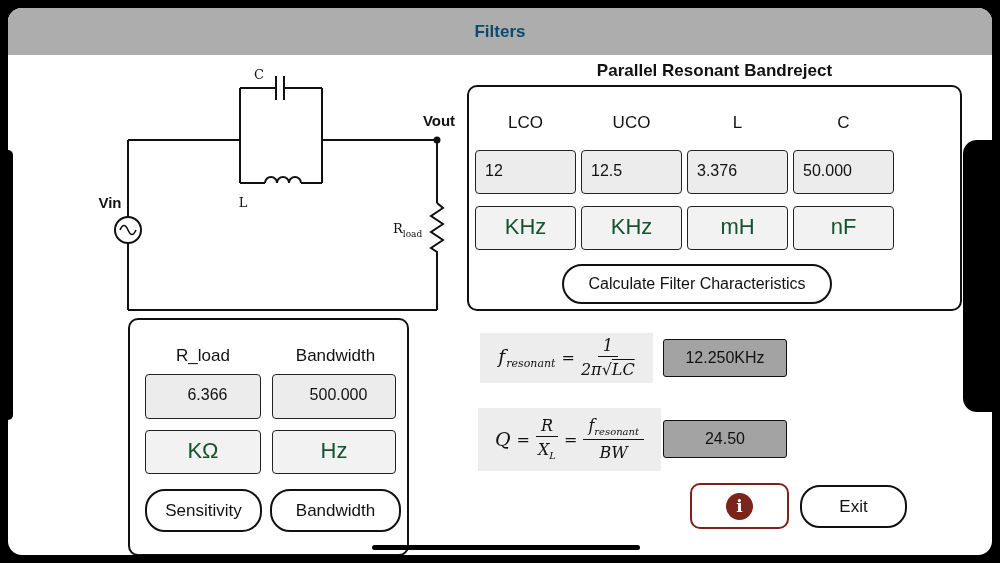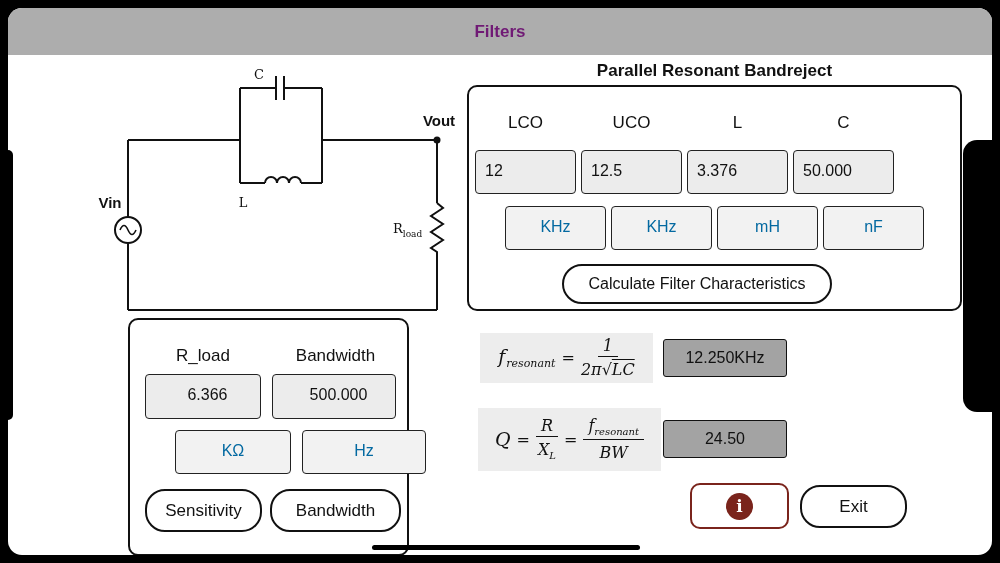--- a/index.html
+++ b/index.html
@@ -4,38 +4,38 @@
 <style>
   * { margin:0; padding:0; box-sizing:border-box; }
   html,body { width:1000px; height:563px; }
   body { background:#000; position:relative; font-family:"Liberation Sans","DejaVu Sans",sans-serif; color:#111; }
 
   .screen { position:absolute; left:8px; top:8px; width:984px; height:547px;
             background:#fff; border-radius:14px; overflow:hidden; }
 
   .titlebar { position:absolute; left:0; top:0; right:0; height:47px; background:#adadad;
               display:flex; align-items:center; justify-content:center; }
-  .titlebar .title { font-size:17px; font-weight:bold; color:#701a75; }
+  .titlebar .title { font-size:17px; font-weight:bold; color:#0c4a6e; }
 
   .circuit { position:absolute; left:87px; top:47px; width:380px; height:270px; }
   .circuit path, .circuit polyline { stroke:#111; stroke-width:2; fill:none; }
   .circuit .thin { stroke-width:1.6; }
   .svg-sans { font-family:"Liberation Sans","DejaVu Sans",sans-serif; font-weight:600; font-size:15px; fill:#111; }
   .svg-serif { font-family:"DejaVu Serif",serif; font-size:13px; fill:#111; }
 
   .panel-title { position:absolute; left:459px; top:53px; width:495px; text-align:center;
                  font-size:17px; font-weight:bold; }
 
   .panel { position:absolute; left:459px; top:77px; width:495px; height:226px;
            border:2px solid #111; border-radius:10px; background:#fff; }
   .col-header { position:absolute; top:26px; width:101px; text-align:center; font-size:17px; font-weight:400; }
   .field { position:absolute; height:44px; background:#ececec; border:1.5px solid #222;
            border-radius:4px; padding-left:9px; line-height:40px; font-size:16px; }
   .unitbtn { position:absolute; height:44px; background:#f2f2f2; border:1.5px solid #222;
-             border-radius:4px; text-align:center; line-height:40px; font-size:16px; color:#0369a1; cursor:pointer;margin-left:30px; }
+             border-radius:4px; text-align:center; line-height:40px; font-size:22px; color:#14532d; cursor:pointer; }
   .panel .field { top:63px; width:101px; }
   .panel .unitbtn { top:119px; width:101px; }
   .c0 { left:6px; } .c1 { left:112px; } .c2 { left:218px; } .c3 { left:324px; }
 
   .btn { background:#fff; border:2px solid #111; border-radius:20px; text-align:center;
          font-size:17px; cursor:pointer; display:flex; align-items:center; justify-content:center; }
   .calc-btn { position:absolute; left:93px; top:177px; width:270px; height:40px; font-size:16px; }
 
   .formula { position:absolute; background:#ededed; display:flex; align-items:center; justify-content:center;
              gap:6px; font-family:"DejaVu Serif",serif; font-style:italic; font-size:16px; line-height:1; }

